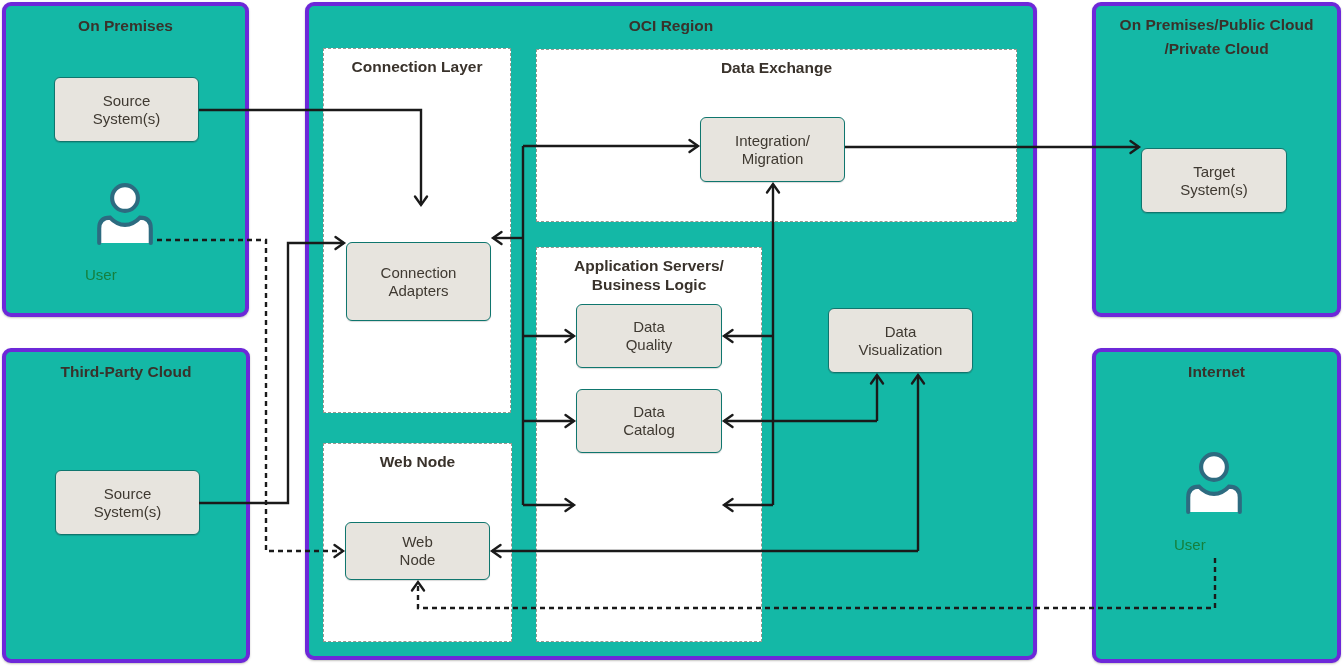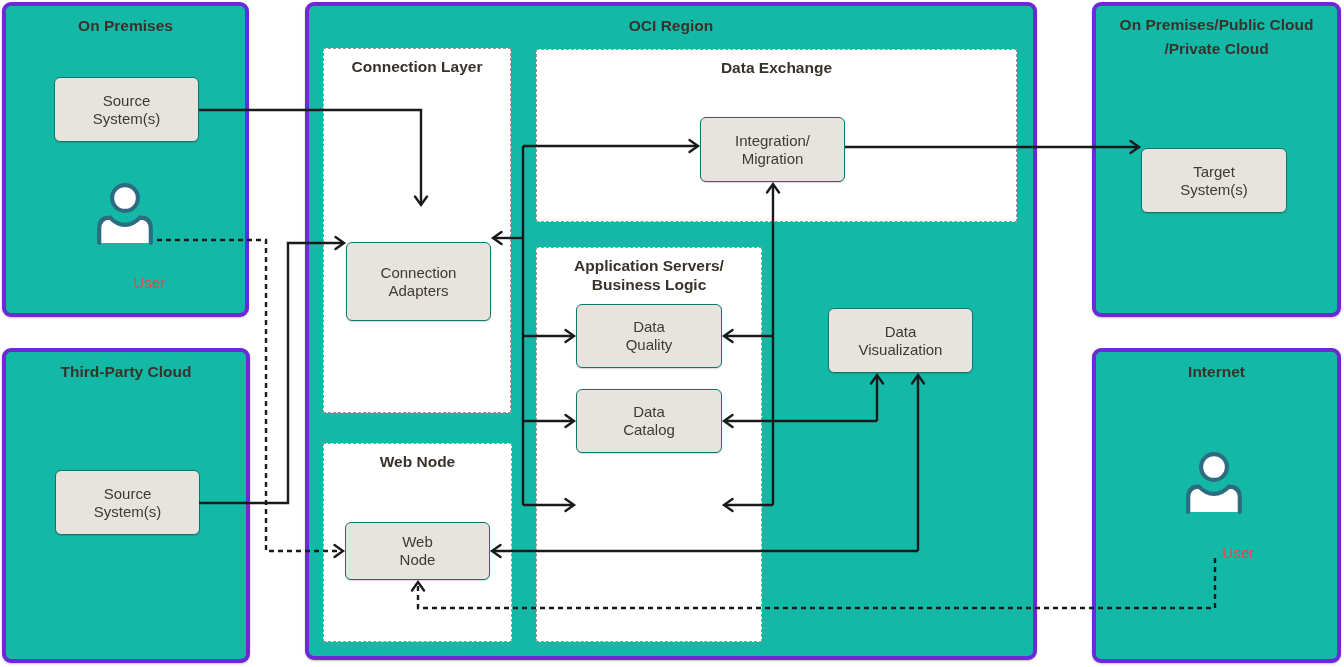--- a/index.html
+++ b/index.html
@@ -22,21 +22,21 @@
     font-weight:bold;font-size:15.5px;color:#39322b;text-align:center;
     padding-top:9px;white-space:pre-line;line-height:1.2;
   }
   .node{
     position:absolute;background:#e7e4de;border:1px solid #0f766e;border-radius:6px;
     display:flex;align-items:center;justify-content:center;text-align:center;
     font-size:15px;color:#3f3931;white-space:pre-line;line-height:1.2;
     box-shadow:0 1px 1px rgba(0,0,0,.15);box-sizing:border-box;
   }
   .userlabel{
-    position:absolute;font-size:15px;color:#ef4444;text-align:right;width:80px;margin-top:8px;
+    position:absolute;font-size:15px;color:#15803d;text-align:left;width:80px;
   }
   .usericon{position:absolute;}
   svg.wires{position:absolute;left:0;top:0;pointer-events:none;}
   .wire{fill:none;stroke:#1a1a1a;stroke-width:2.4;}
   .wire.dashed{stroke-dasharray:5 4;}
 </style>
 </head>
 <body>
 
 <div class="canvas">

